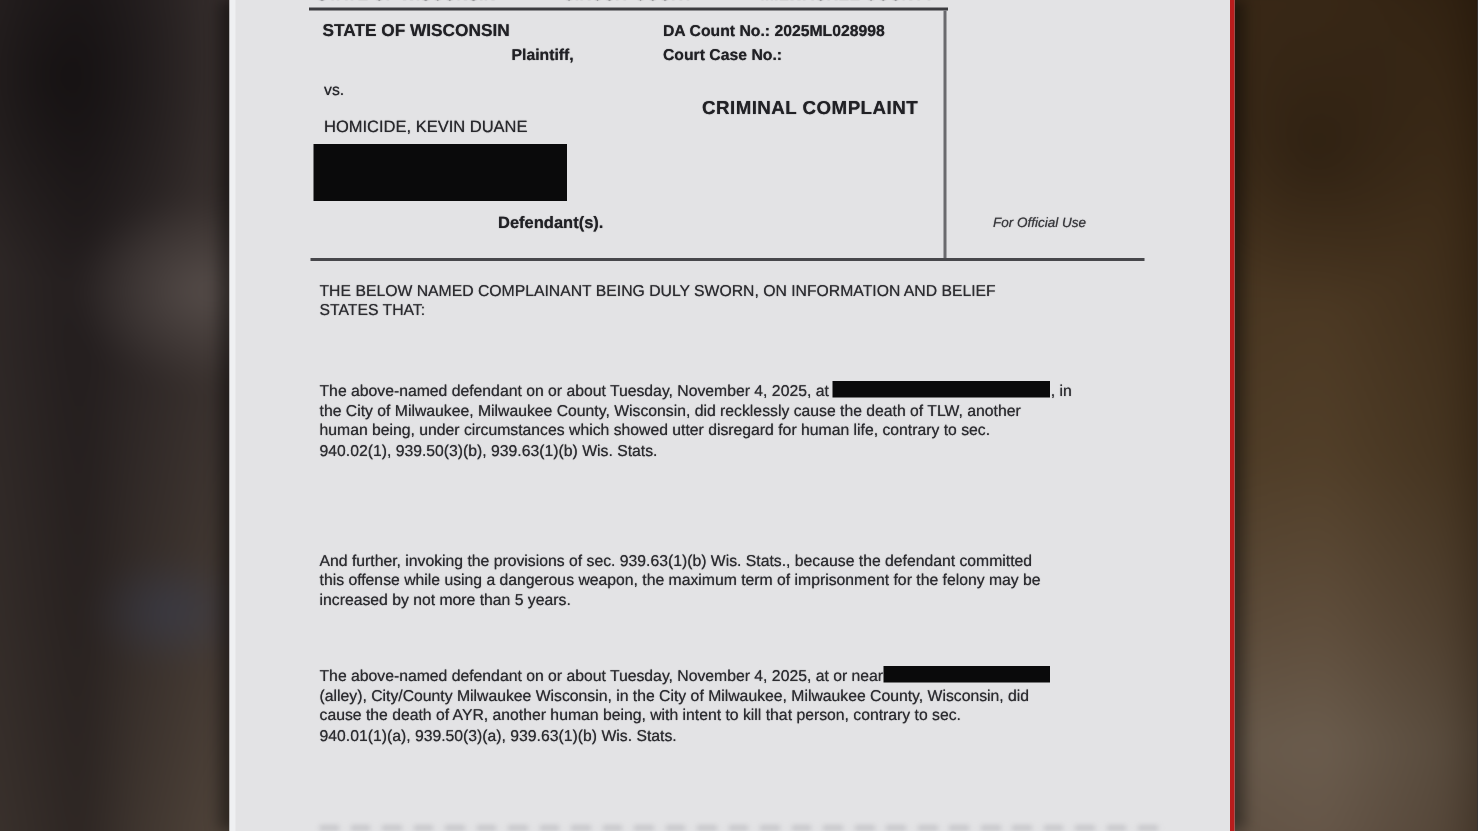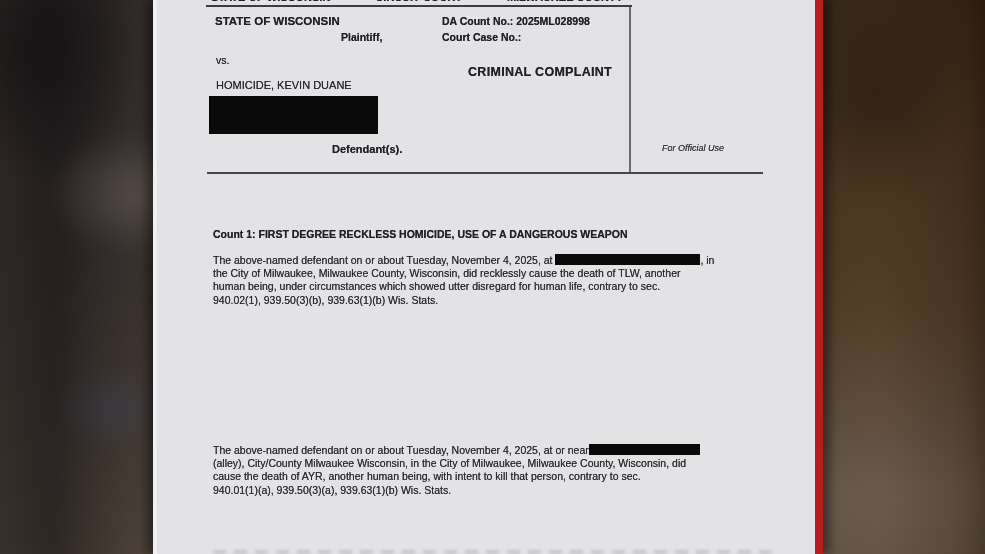--- a/index.html
+++ b/index.html
@@ -22,21 +22,21 @@
   .bg-right .bg-inner{
     background:
       radial-gradient(120px 150px at 38% 20%, rgba(28,18,8,.5), transparent 72%),
       linear-gradient(90deg, rgba(70,52,32,.35) 0%, rgba(80,60,38,.3) 40%, rgba(52,37,20,.45) 80%, rgba(30,18,6,.7) 100%),
       linear-gradient(180deg,#2c1d0e 0%,#45321d 28%,#52402a 55%,#665646 74%,#766a5e 87%,#6d5f55 100%);
   }
 
   
   .document{position:absolute;left:153px;top:0;width:670px;height:554px;
             background:#e3e3e5;color:#2c2c30;
-            border-left:4px solid #eff0f2;border-right:8px solid #b91c1c;
+            border-left:4px solid #eff0f2;border-right:3px solid #b91c1c;
             box-sizing:border-box;
             box-shadow:-7px 0 9px rgba(0,0,0,.4), 7px 0 9px rgba(0,0,0,.4);}
   .document *{position:absolute;}
   .soft{text-shadow:0 0 .6px rgba(44,44,48,.85);}
 
   
   .top-band-clip{left:54px;top:0;width:412px;height:5px;overflow:hidden;}
   .top-band{position:relative;display:flex;justify-content:space-between;width:100%;
             transform:translateY(-9px);font-weight:bold;font-size:11px;color:#212125;}
   .top-band span{position:relative;}
@@ -111,28 +111,32 @@
     <div class="lbl b court-case">Court Case No.:</div>
     <div class="lbl vs">vs.</div>
     <div class="lbl b complaint-title">CRIMINAL COMPLAINT</div>
     <div class="lbl def-name">HOMICIDE, KEVIN DUANE</div>
     <div class="redact-header"></div>
     <div class="lbl b defendants">Defendant(s).</div>
     <div class="lbl official">For Official Use</div>
     <div class="v-divider"></div>
     <div class="h-rule"></div>
 
+    <div class="para intro">THE BELOW NAMED COMPLAINANT BEING DULY SWORN, ON INFORMATION AND BELIEF
+STATES THAT:</div>
 
-    <div class="para heading c1-head">Count 1: FIRST DEGREE RECKLESS HOMICIDE, USE OF A DANGEROUS WEAPON</div>
 
     <div class="para c1-p1"><span>The above-named defendant on or about Tuesday, November 4, 2025, at </span><span class="redact-inline r-c1"></span><span>, in
 the City of Milwaukee, Milwaukee County, Wisconsin, did recklessly cause the death of TLW, another
 human being, under circumstances which showed utter disregard for human life, contrary to sec.
 940.02(1), 939.50(3)(b), 939.63(1)(b) Wis. Stats.</span></div>
 
+    <div class="para c1-p3">And further, invoking the provisions of sec. 939.63(1)(b) Wis. Stats., because the defendant committed
+this offense while using a dangerous weapon, the maximum term of imprisonment for the felony may be
+increased by not more than 5 years.</div>
 
 
     <div class="para c2-p1"><span>The above-named defendant on or about Tuesday, November 4, 2025, at or near</span><span class="redact-inline r-c2"></span><span>
 (alley), City/County Milwaukee Wisconsin, in the City of Milwaukee, Milwaukee County, Wisconsin, did
 cause the death of AYR, another human being, with intent to kill that person, contrary to sec.
 940.01(1)(a), 939.50(3)(a), 939.63(1)(b) Wis. Stats.</span></div>
 
 
     <div class="bottom-ghost"></div>
   </div>

